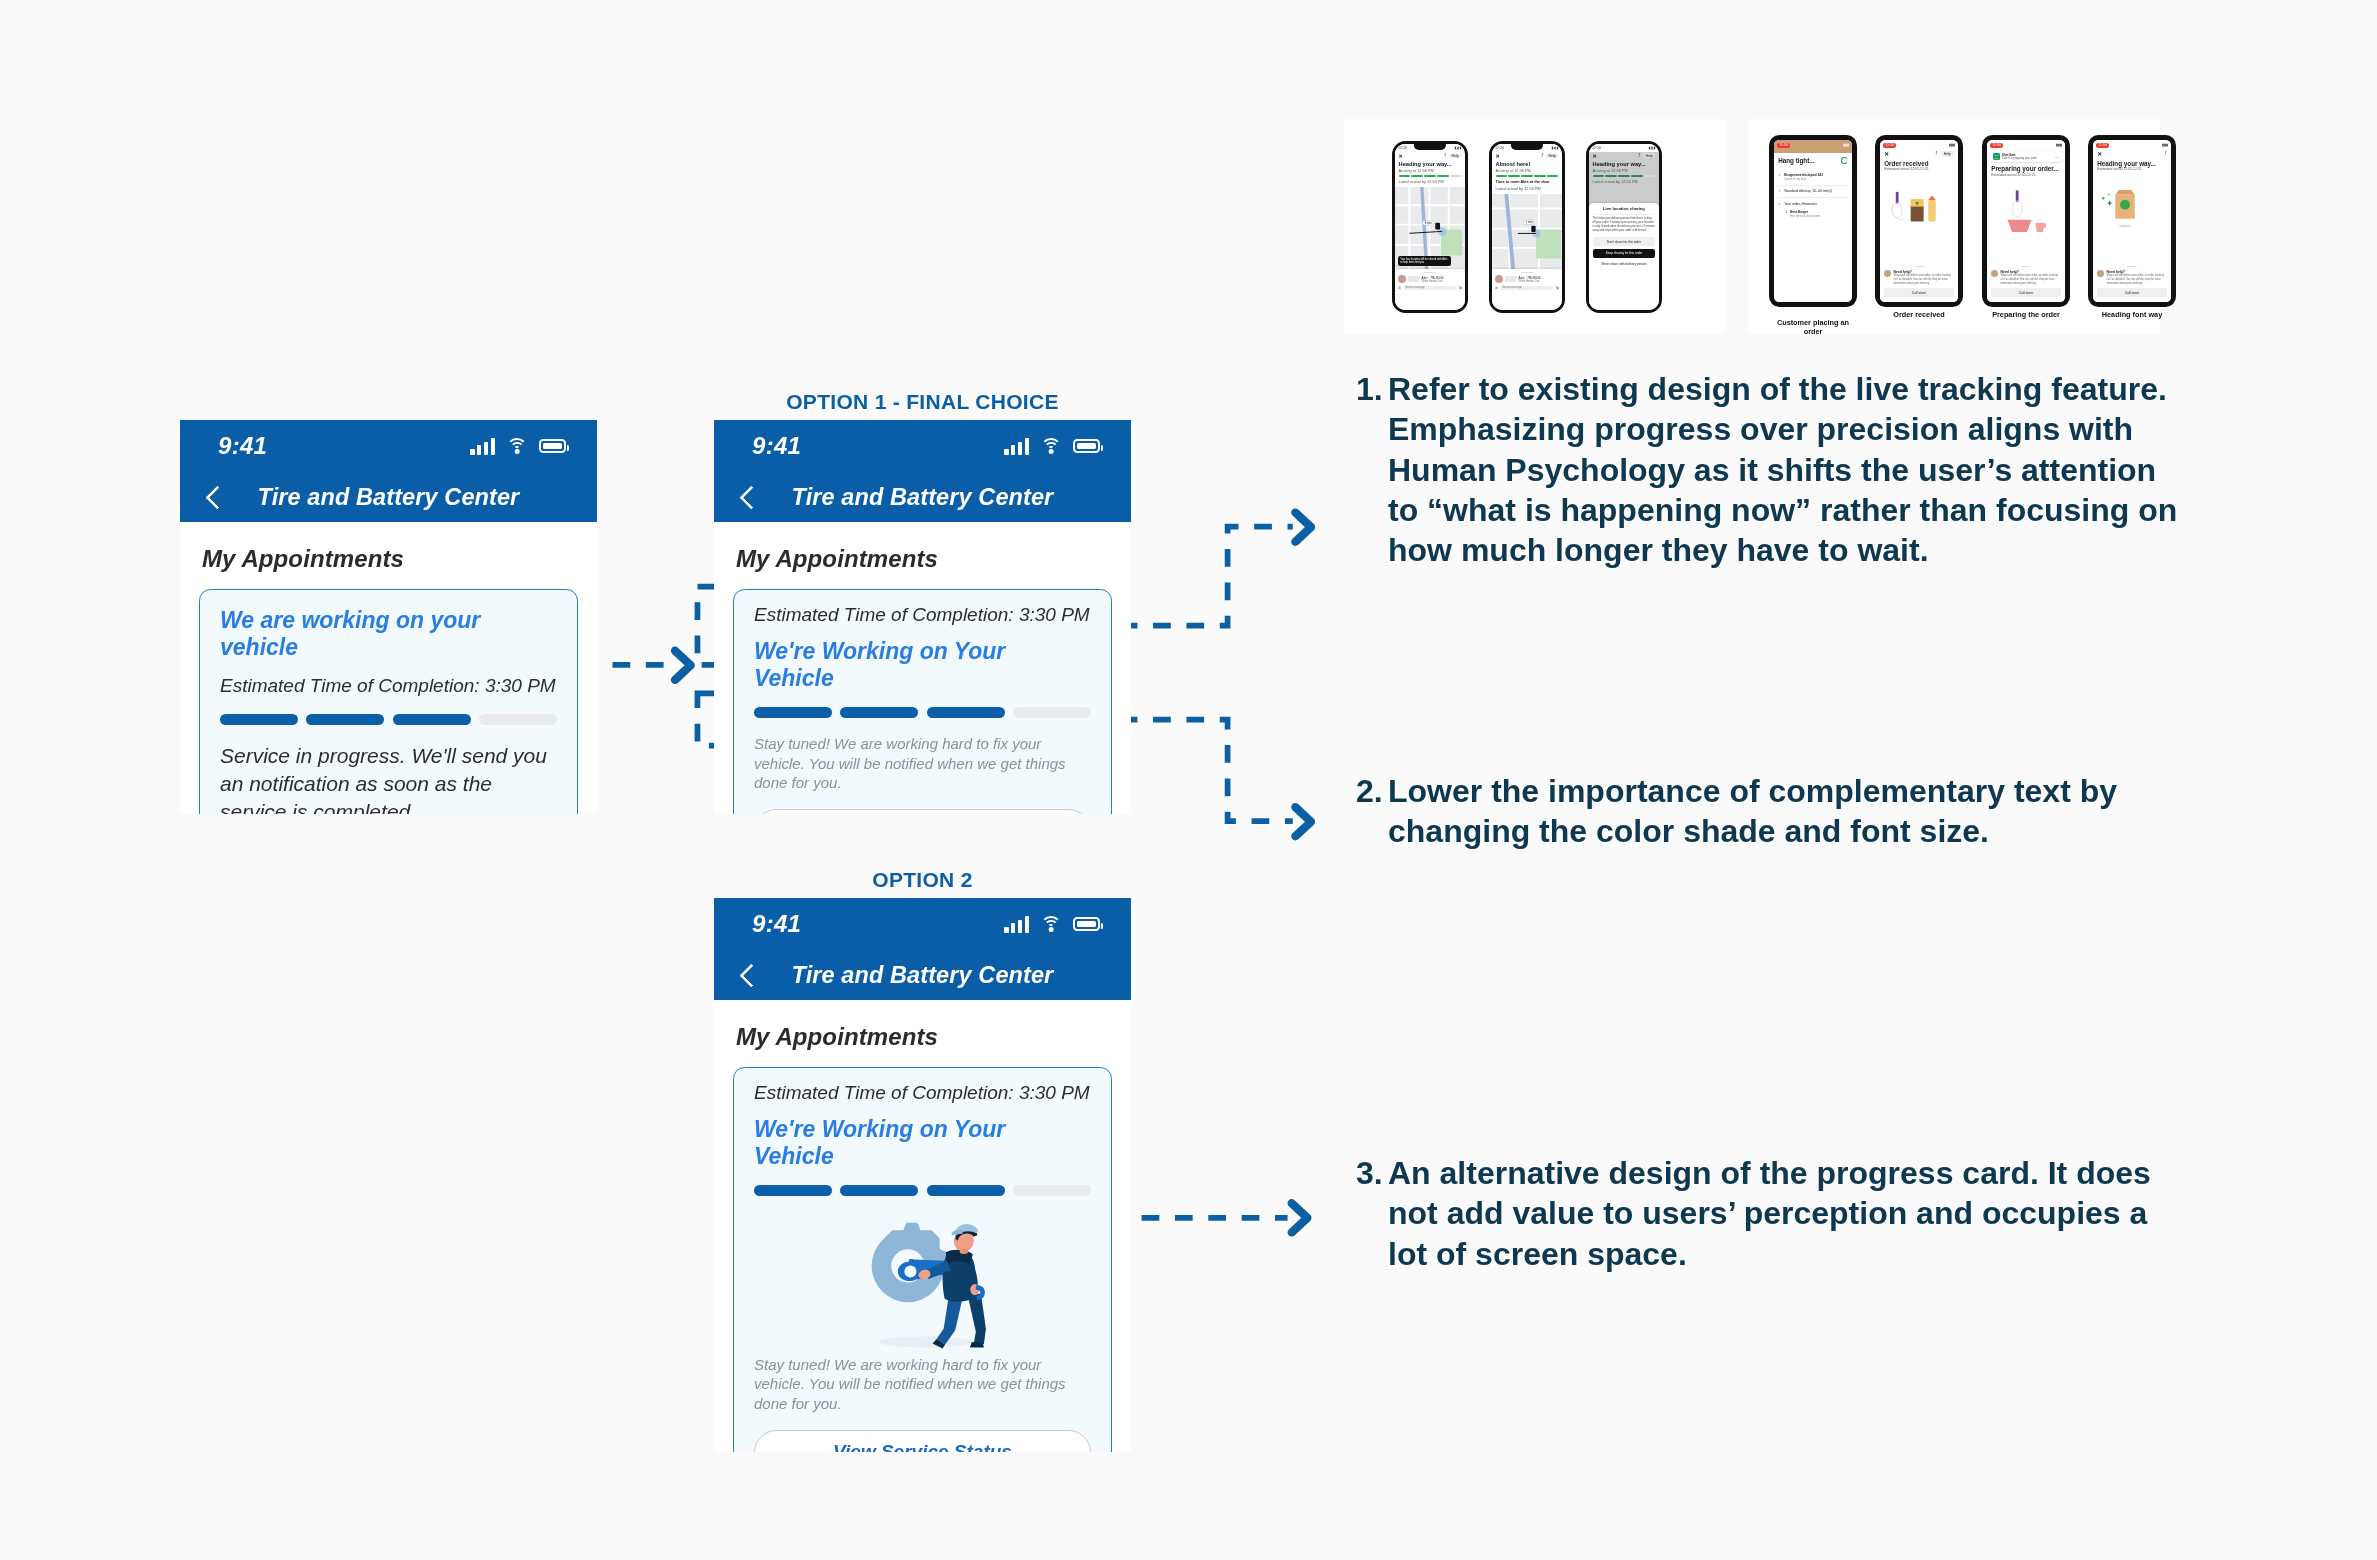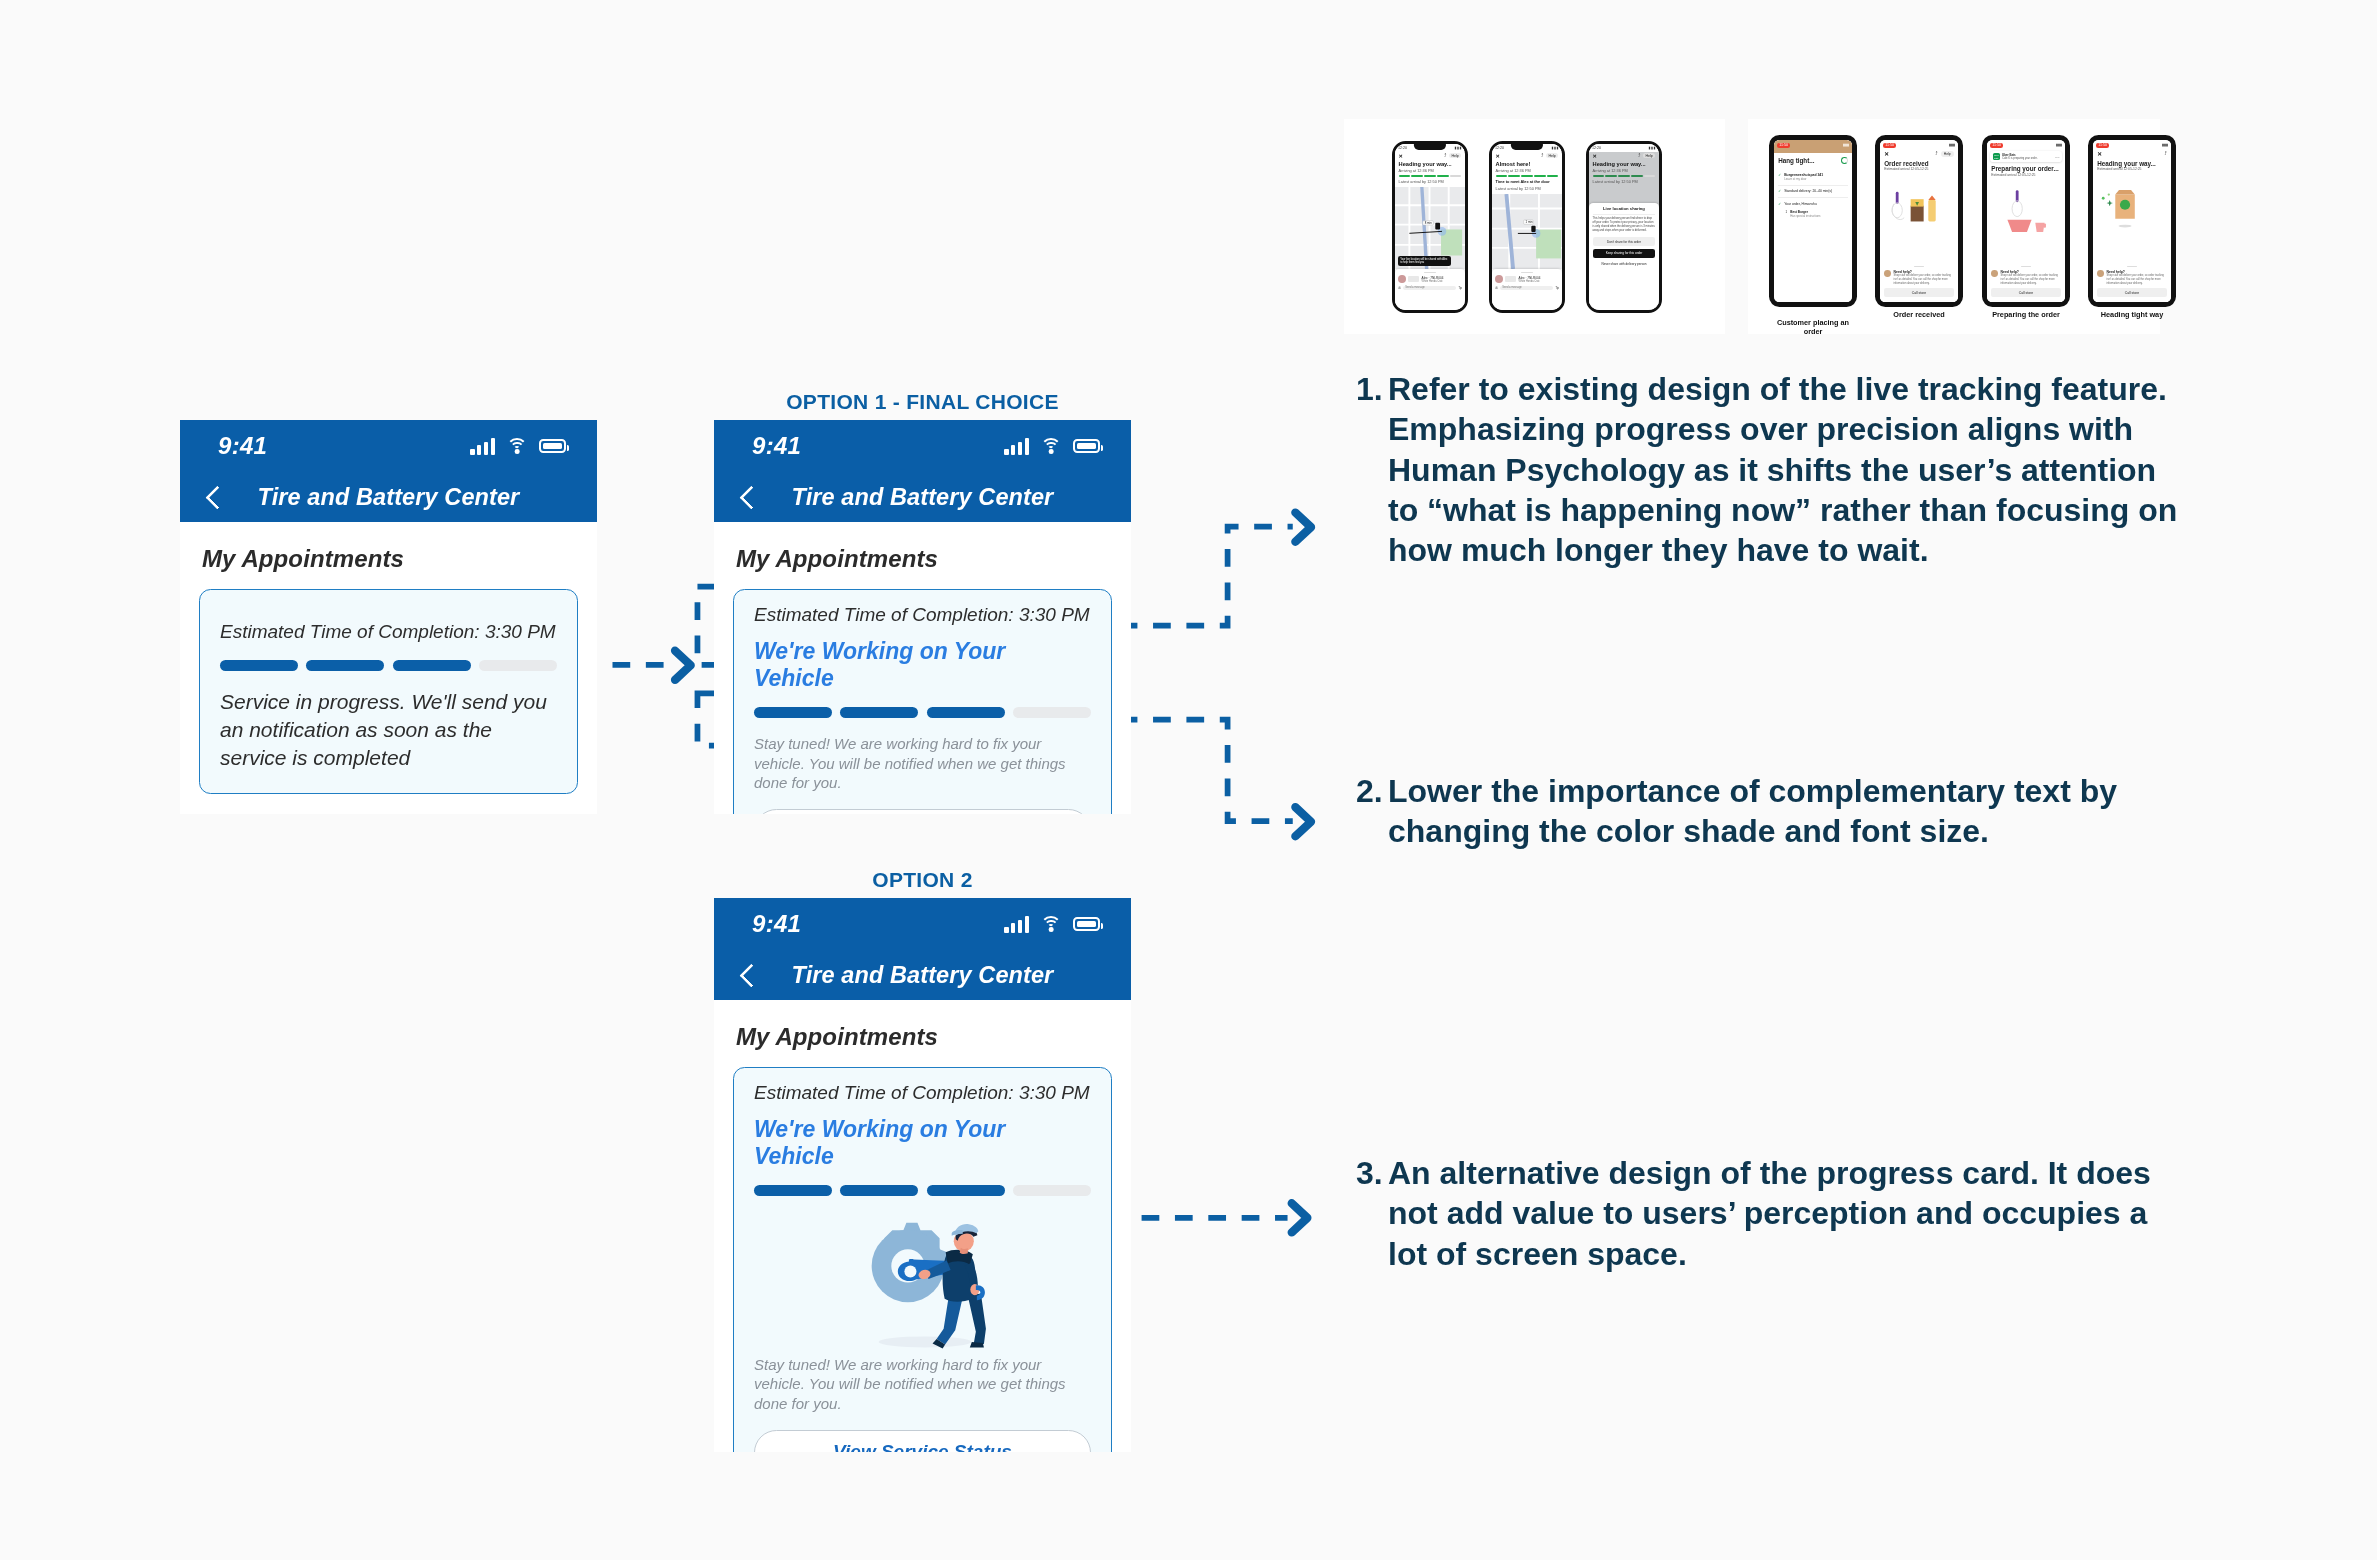--- a/index.html
+++ b/index.html
@@ -160,20 +160,21 @@
         <div class="batt"></div>
       </div>
     </div>
     <div class="navbar">
       <div class="backchev"></div>
       <div class="navtitle">Tire and Battery Center</div>
     </div>
     <div class="screenbody">
       <div class="sectiontitle">My Appointments</div>
       <div class="card">
+        <div class="headline">We are working on your vehicle</div>
         <div class="eta" style="margin-top:13.6px">Estimated Time of Completion: 3:30 PM</div>
         <div class="progress" style="margin-top:16.7px">
           <span class="on"></span>
           <span class="on"></span>
           <span class="on"></span>
           <span></span>
         </div>
         <div class="sub" style="margin-top:17.7px">Service in progress. We'll send you an notification as soon as the service is completed</div>
 
       </div>
@@ -634,21 +635,21 @@
             </div>
           </div>
           <div style="background:#efefef;border-radius:2.1px;text-align:center;font-size:3.4px;padding:2.6px 0;margin-top:3.1px;">Call store</div>
         </div>
       </div>
     </div>
 
     <div class="mini-cap" style="left:21px; top:200px; width:88px;">Customer placing an order</div>
     <div class="mini-cap" style="left:127px; top:192px; width:88px;">Order received</div>
     <div class="mini-cap" style="left:234px; top:192px; width:88px;">Preparing the order</div>
-    <div class="mini-cap" style="left:340px; top:192px; width:88px;">Heading tight way</div>
+    <div class="mini-cap" style="left:340px; top:192px; width:88px;">Heading font way</div>
   </div>
 
   <div class="notes" style="left:1356px; top:369px; width:824px;">
     <div class="note">
       <div class="num">1.</div>
       <div class="txt">Refer to existing design of the live tracking feature. Emphasizing progress over precision aligns with Human Psychology as it shifts the user’s attention to “what is happening now” rather than focusing on how much longer they have to wait.</div>
     </div>
   </div>
 
   <div class="notes" style="left:1356px; top:771px; width:824px;">

